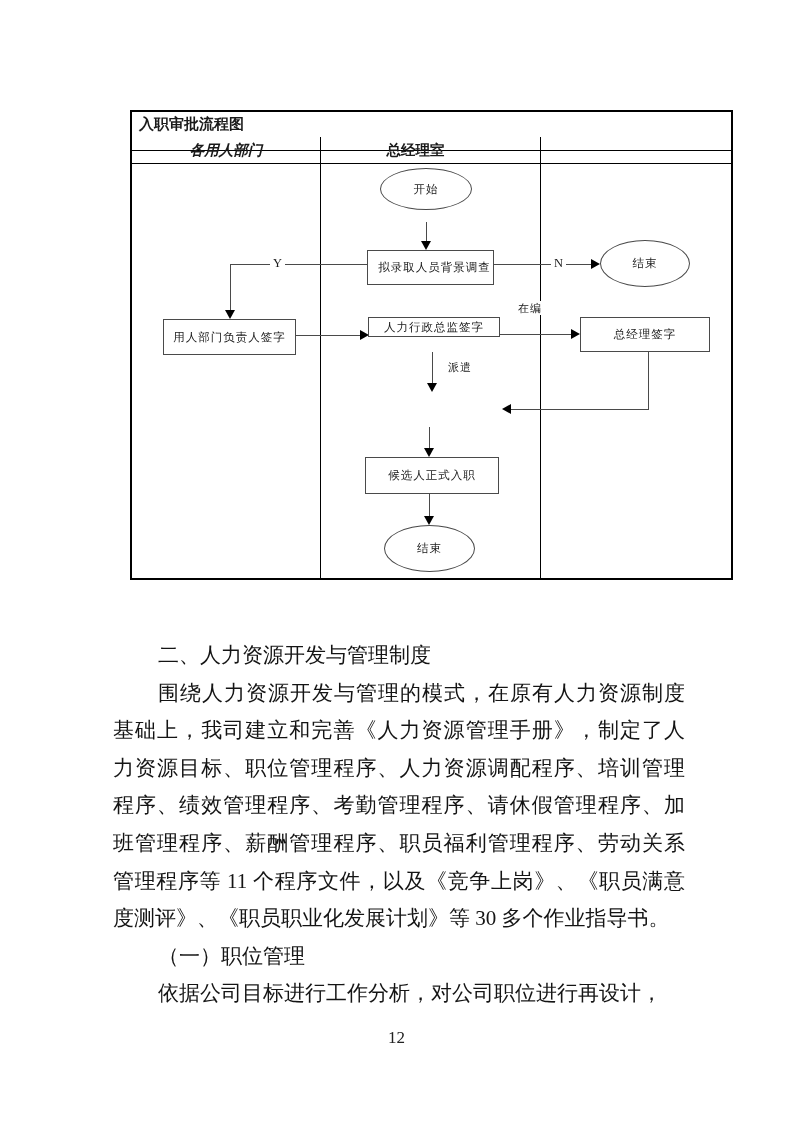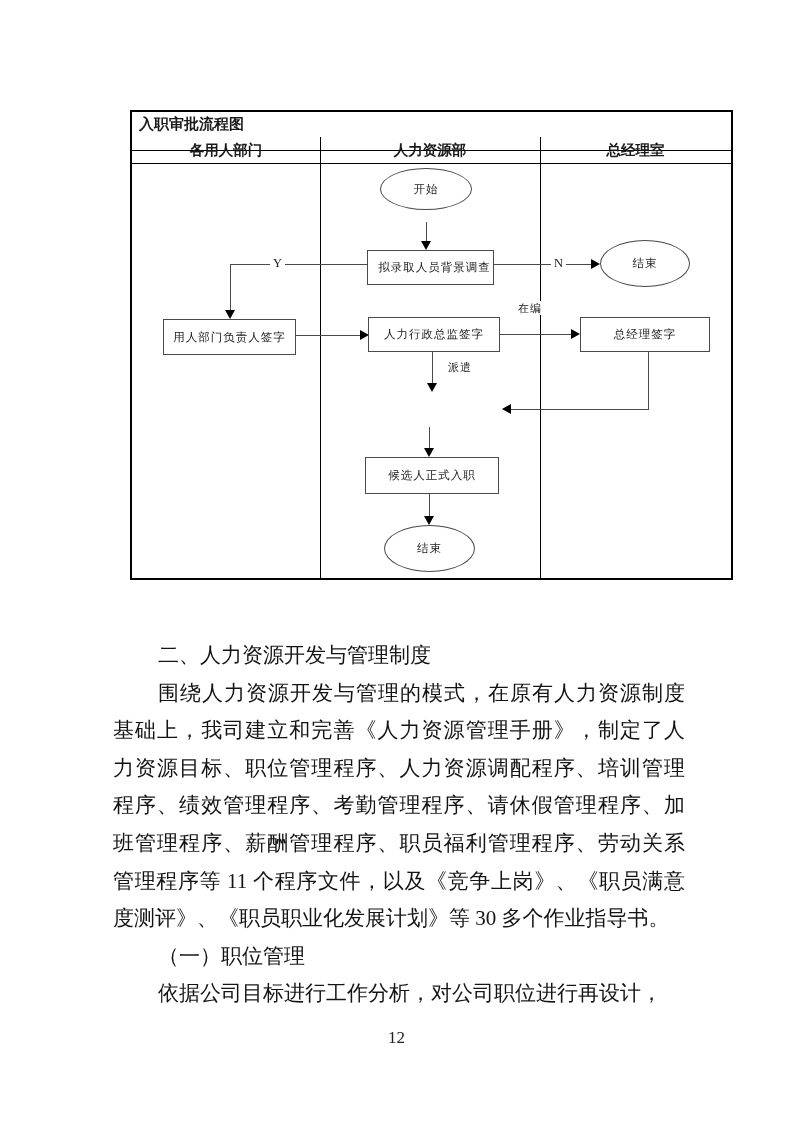--- a/index.html
+++ b/index.html
@@ -20,21 +20,21 @@
     border-bottom:1px solid #000; box-sizing:border-box;
     font-weight:bold; font-size:15px; line-height:24px; padding-left:7px;
   }
   .fc-header {
     position:absolute; left:0; top:25px; width:100%; height:27px;
     border-bottom:1px solid #000; box-sizing:border-box; display:flex;
   }
   .fc-col {
     font-weight:bold; font-size:14.5px; line-height:26px; text-align:center;
   }
-  .fc-col.c1 { width:188px; }
+  .fc-col.c1 { width:188px;font-style:italic; }
   .fc-col.c2 { width:220px; }
   .fc-col.c3 { width:191px; }
   .v-div { position:absolute; top:25px; bottom:0; width:1px; background:#000; }
   .v-div.d1 { left:188px; }
   .v-div.d2 { left:408px; }
 
   .fc-body { position:absolute; left:0; top:52px; width:599px; height:414px; }
 
   .node {
     position:absolute; border:1px solid #4a4a4a; background:#fff;
@@ -75,38 +75,37 @@
 </head>
 <body>
 
 <div class="page">
 
   <div class="fc">
     <div class="fc-title">入职审批流程图</div>
 
     <div class="fc-header">
       <div class="fc-col c1">各用人部门</div>
-      <div class="fc-col c2">人力资源部</div>
       <div class="fc-col c3">总经理室</div>
     </div>
 
     <div class="v-div d1"></div>
     <div class="v-div d2"></div>
 
     <div class="fc-body">
 
       <div class="node ellipse" style="left:248px; top:4px; width:92px; height:42px;">开始</div>
 
       <div class="node" style="left:235px; top:86px; width:127px; height:35px;padding-left:8px;">拟录取人员背景调查</div>
 
       <div class="node ellipse" style="left:468px; top:76px; width:90px; height:47px;">结束</div>
 
       <div class="node" style="left:31px; top:155px; width:133px; height:36px;">用人部门负责人签字</div>
 
-      <div class="node" style="left:236px; top:153px; width:132px; height:35px;">人力行政总监签字</div>
+      <div class="node" style="left:236px; top:153px; width:132px; height:20px;">人力行政总监签字</div>
 
       <div class="node" style="left:448px; top:153px; width:130px; height:35px;">总经理签字</div>
 
 
       <div class="node" style="left:233px; top:293px; width:134px; height:37px;">候选人正式入职</div>
 
       <div class="node ellipse" style="left:252px; top:361px; width:91px; height:47px;">结束</div>
 
       <div class="vline" style="left:294px; top:58px; height:20px;"></div>
       <div class="ah ah-down" style="left:289px; top:77px;"></div>

